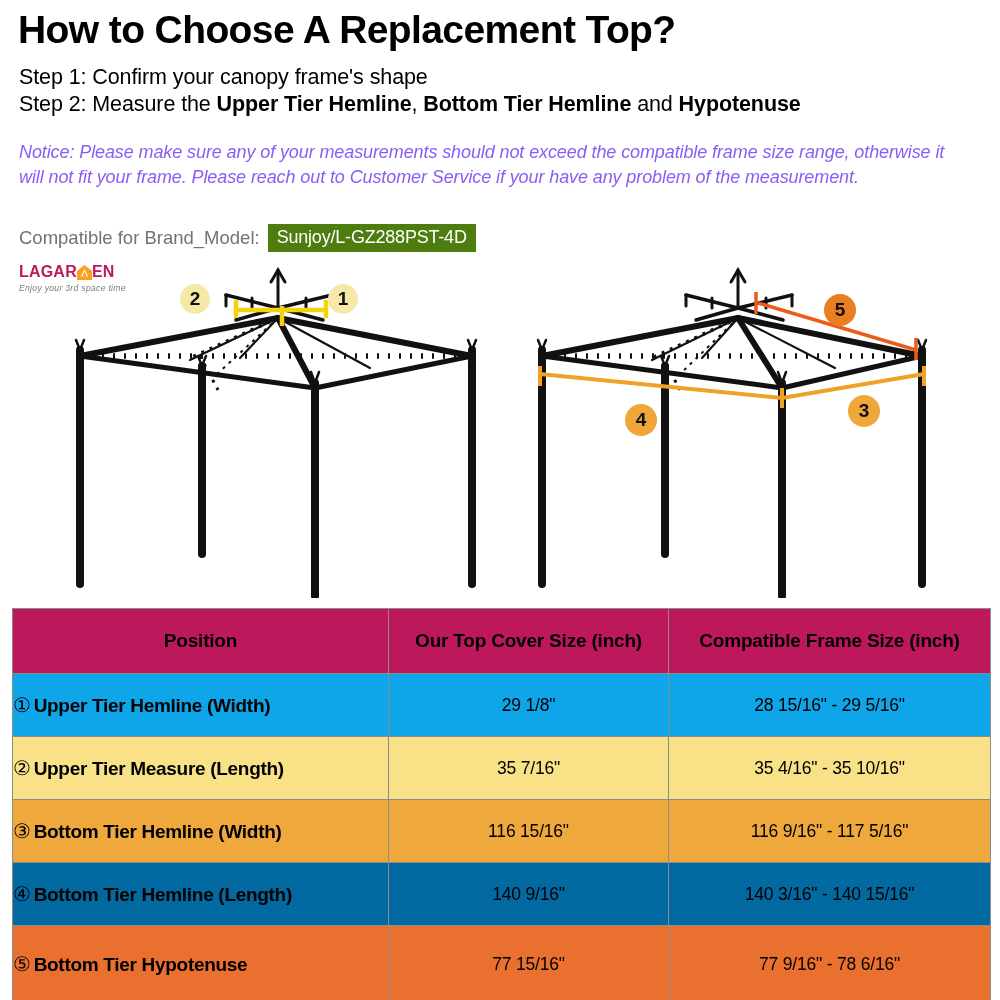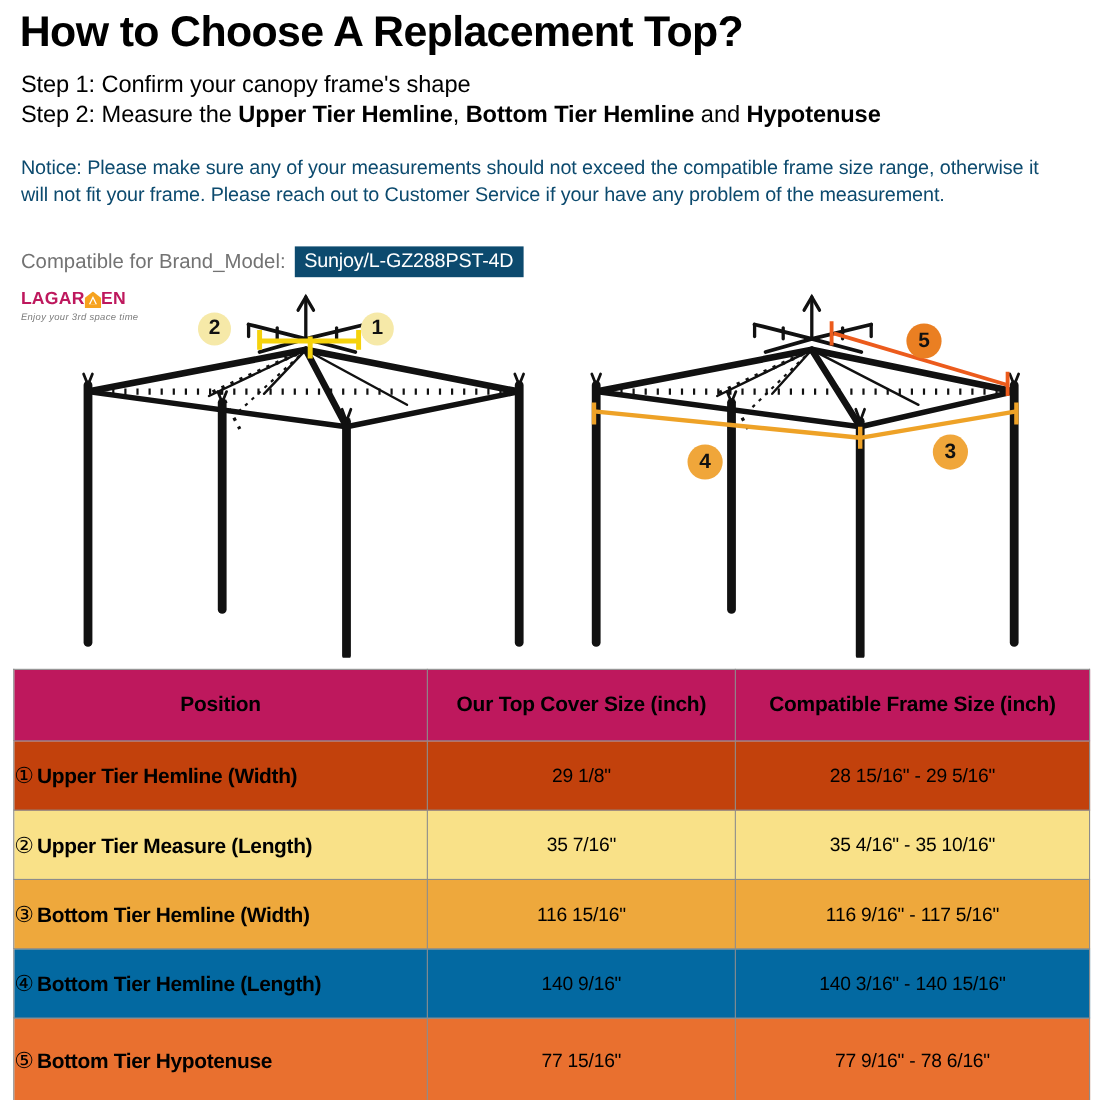--- a/index.html
+++ b/index.html
@@ -19,29 +19,29 @@
     font-size:39px;font-weight:bold;letter-spacing:-0.6px;
     line-height:1.05;white-space:nowrap;
   }
   .steps{position:absolute;left:19px;top:64px;width:965px;}
   .step{
     font-size:21.5px;line-height:27px;white-space:nowrap;letter-spacing:-0.1px;
   }
   .step b{font-weight:bold;}
   .notice{
     position:absolute;left:19px;top:140px;width:945px;
-    color:#0c4a6e;font-size:18px;line-height:24.5px;letter-spacing:-0.1px;
+    color:#8b5cf6;font-size:18px;line-height:24.5px;letter-spacing:-0.1px;font-style:italic;
   }
   .compat-row{
     position:absolute;left:19px;top:224px;
     display:flex;align-items:center;gap:8px;
   }
   .compat-label{font-size:18.5px;color:#737373;}
   .compat-badge{
-    background:#0c4a6e;color:#ffffff;font-size:18px;
+    background:#4d7c0f;color:#ffffff;font-size:18px;
     padding:2px 9px 4px 9px;line-height:22px;letter-spacing:-0.2px;
   }
 
   
   .logo{position:absolute;left:19px;top:262px;width:132px;height:38px;}
   .logo-word{
     font-size:16px;font-weight:bold;letter-spacing:0.2px;
     color:#be185d;line-height:20px;
     display:flex;align-items:center;
   }
@@ -88,21 +88,21 @@
   .c-our{width:279px;}
   .c-comp{width:321px;}
   .pos-cell{
     font-size:19px;font-weight:bold;text-align:left;
     padding-left:20px;letter-spacing:-0.3px;white-space:nowrap;
   }
   .pos-cell .num{font-weight:normal;font-size:20px;margin-right:3px;}
   .val-cell{
     font-size:17.5px;text-align:center;letter-spacing:-0.2px;white-space:nowrap;
   }
-  .r-y1{background:#c2410c;}
+  .r-y1{background:#0ea5e9;}
   .r-y2{background:#f9e188;}
   .r-o1{background:#eea83c;padding-left:32px;}
   .r-o2{background:#0369a1;border-radius:11px;}
   .r-r1{background:#e9702f;}
 </style>
 </head>
 <body>
 
 <div class="page">
 

